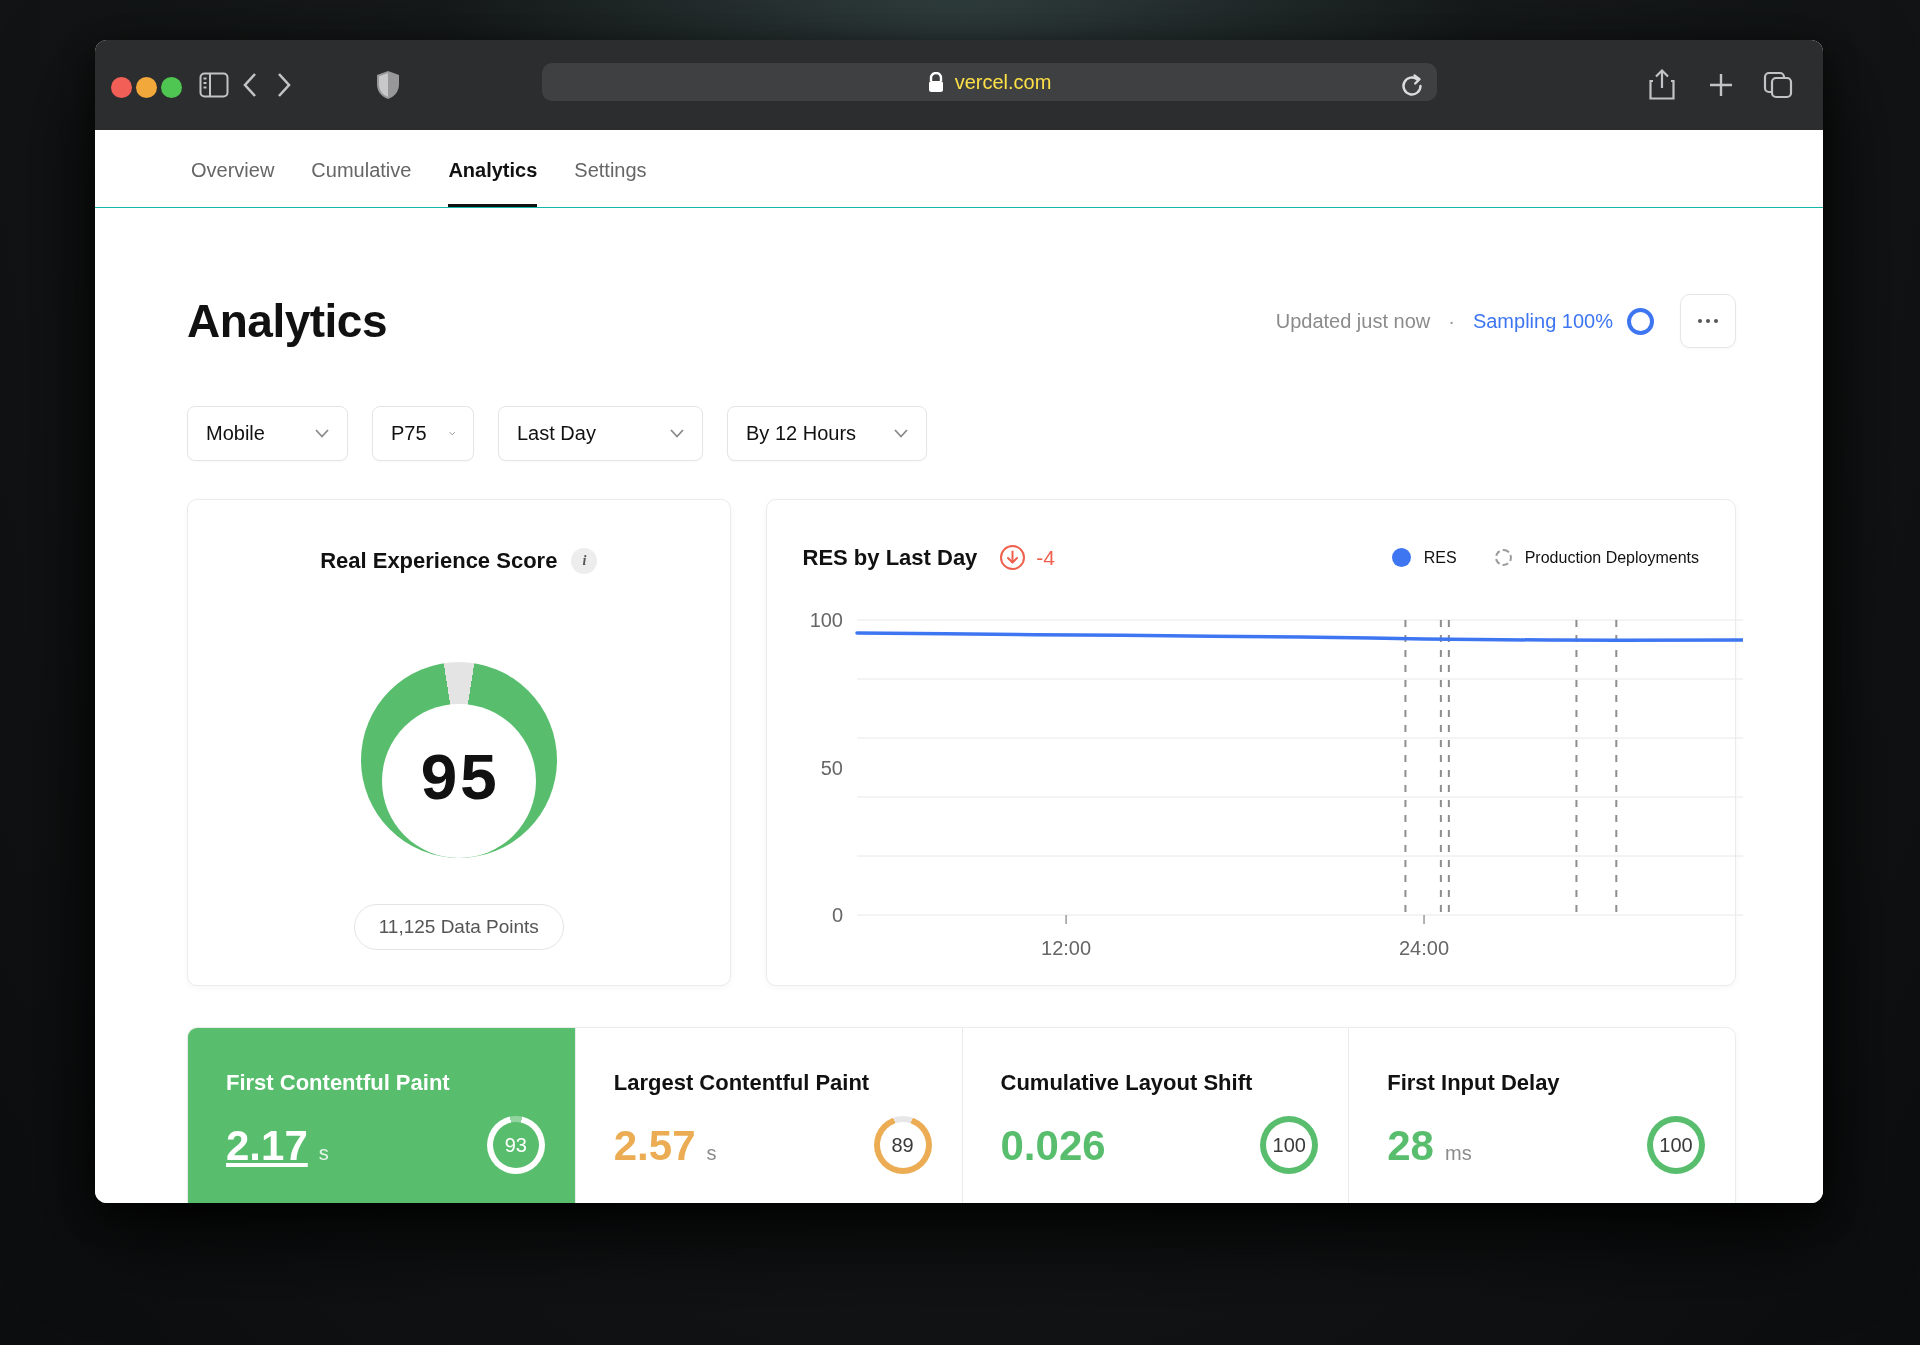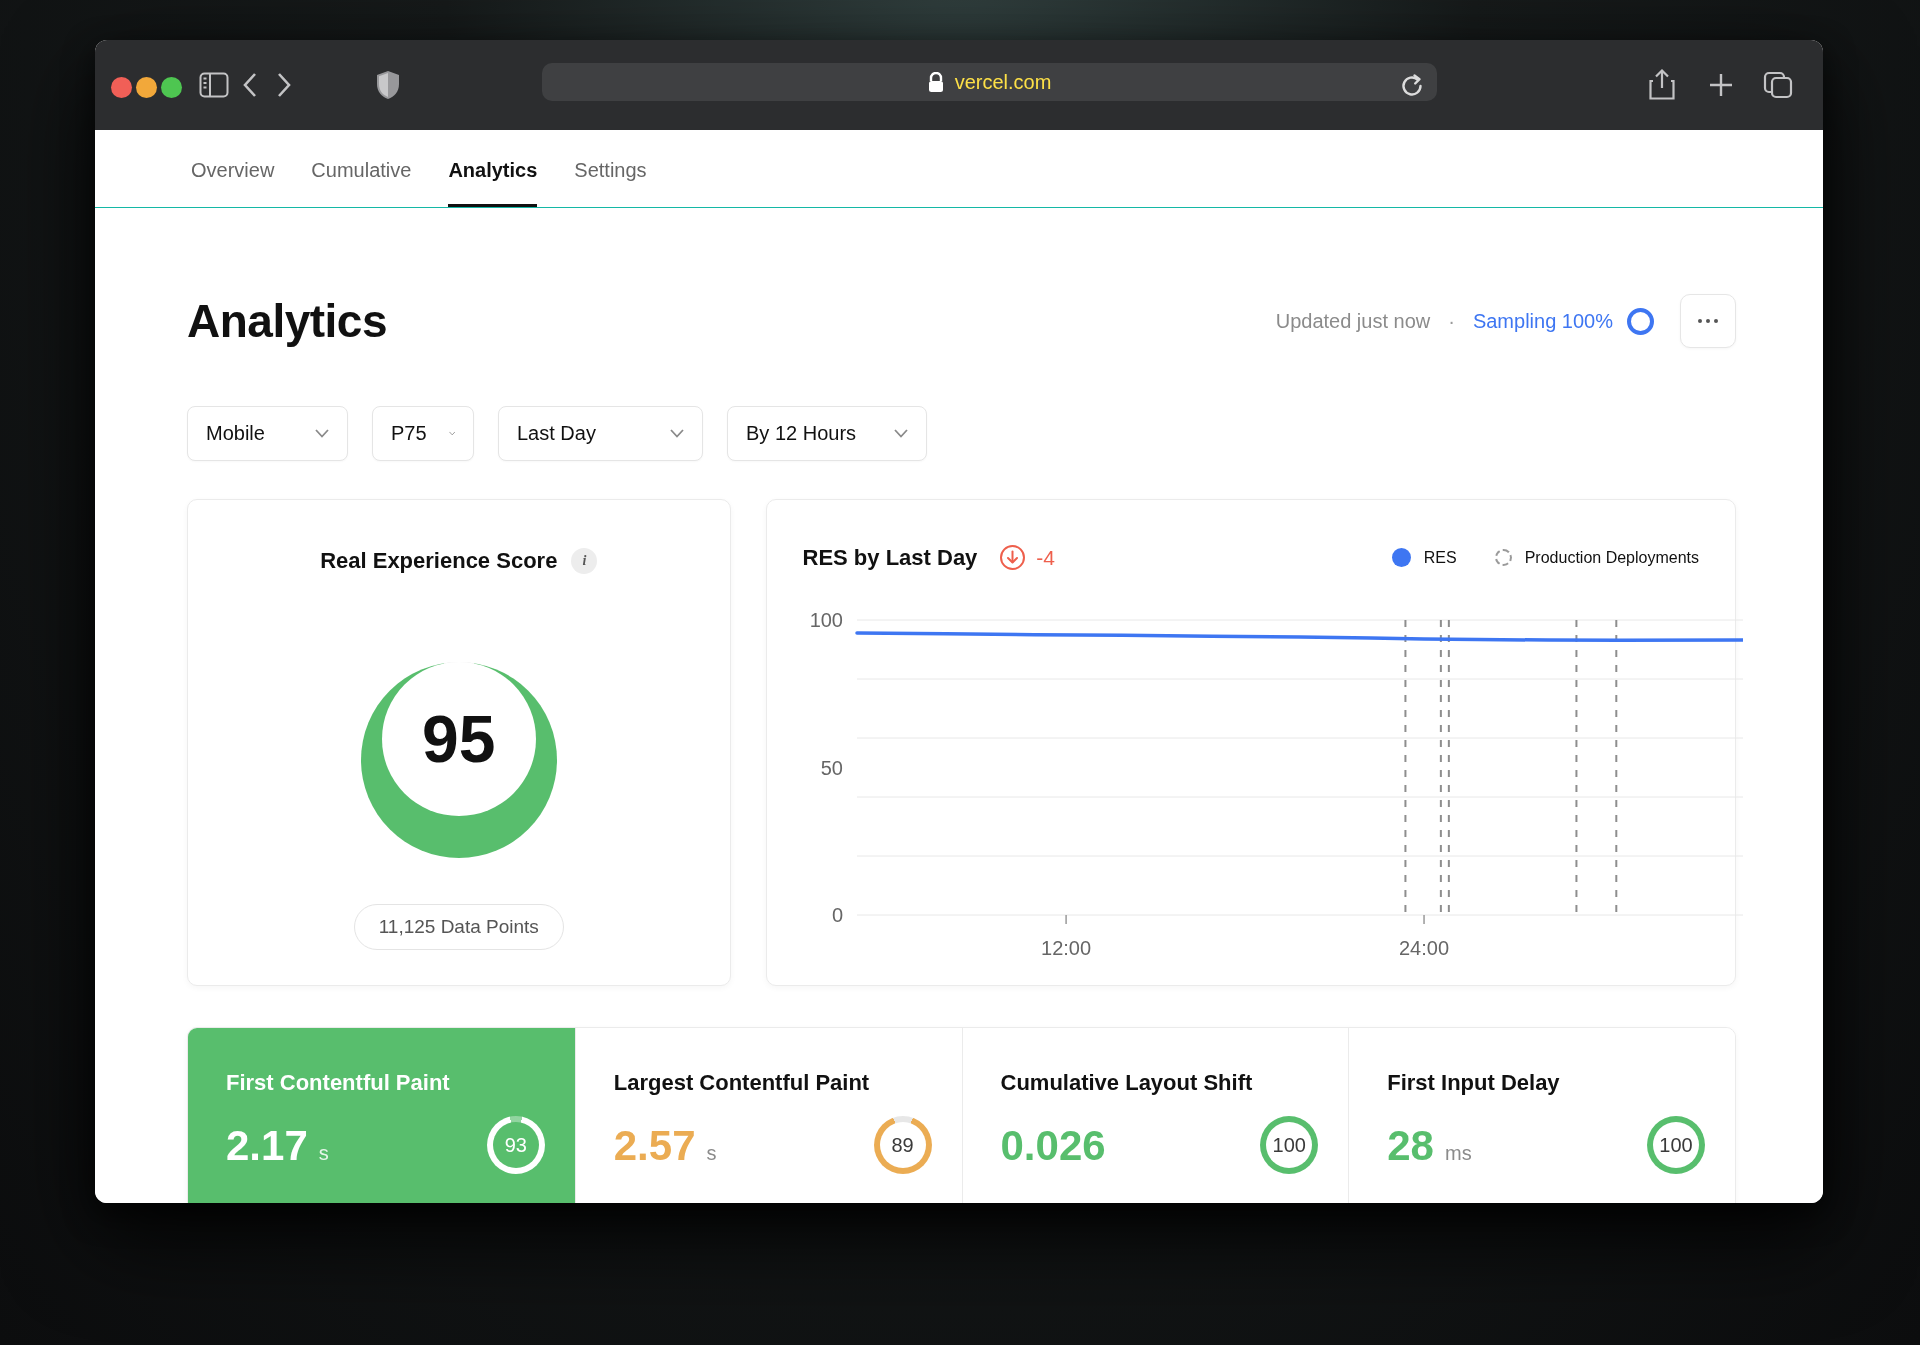--- a/index.html
+++ b/index.html
@@ -55,21 +55,21 @@
   .dropdown svg { margin-left:22px; }
   
   .cards-row { margin-top:38px; display:flex; gap:35px; }
   .card { background:#fff; border:1px solid #ebebeb; border-radius:10px; box-shadow:0 2px 6px rgba(0,0,0,.04); }
   .res-card { width:571px; height:487px; padding-top:48px; display:flex; flex-direction:column; align-items:center; }
   .res-title { display:flex; align-items:center; gap:14px; font-size:22px; font-weight:bold; color:#111; }
   .info-ic { width:26px; height:26px; border-radius:50%; background:#ededed; color:#555;
              font-size:14px; font-weight:bold; display:flex; align-items:center; justify-content:center;
              font-family:"Liberation Serif", serif; font-style:italic; }
   .gauge { margin-top:88px; width:196px; height:196px; border-radius:50%;
-           display:flex; align-items:flex-start; justify-content:center; }
+           display:flex; align-items:flex-end; justify-content:center;font-family:Liberation Mono, monospace; }
   .gauge-inner { width:154px; height:154px; border-radius:50%; background:#fff;
                  display:flex; align-items:center; justify-content:center;
                  font-size:66px; font-weight:bold; color:#111; }
   .pill { margin-top:46px; height:46px; padding:0 24px; border:1px solid #e4e4e4; border-radius:999px;
           display:flex; align-items:center; font-size:19px; color:#555; }
   .chart-card { width:1016px; height:487px; position:relative; padding:44px 36px 0 36px; }
   .chart-head { display:flex; align-items:center; }
   .chart-title { font-size:22px; font-weight:bold; color:#111; }
   .delta { display:flex; align-items:center; gap:10px; margin-left:22px; color:#EE5F4C; font-size:21px; font-weight:500; }
   .legend { margin-left:auto; display:flex; align-items:center; gap:38px; }
@@ -262,21 +262,21 @@
               <line x1="833.302" x2="833.302" y1="10" y2="305" stroke="#8e8e8e" stroke-width="2" stroke-dasharray="7 8"></line>
               <polyline points="74,22.980000000000018 162.60000000000002,23.86500000000001 251.20000000000002,24.75 339.8,25.340000000000032 428.40000000000003,26.225000000000023 517,27.109999999999957 587.88,27.995000000000005 641.04,28.879999999999995 694.1999999999999,29.46999999999997 765.08,30.060000000000002 835.96,30.355000000000018 960,30.060000000000002" fill="none" stroke="#3E76F2" stroke-width="3.5" stroke-linecap="round"></polyline>
             </svg>
         </section>
       </div>
 
       <div class="metrics-row">
         <div class="metric hl">
           <div class="m-title">First Contentful Paint</div>
           <div class="m-value-row">
-            <span class="m-value" style="color: rgb(255, 255, 255);">2.17</span>
+            <span class="m-value" style="color: rgb(255, 255, 255); text-decoration: underline;">2.17</span>
             <span class="m-unit">s</span>
           </div>
           <div class="badge" style="background: conic-gradient(rgba(255, 255, 255, 0.35) 0deg, rgba(255, 255, 255, 0.35) 12.6deg, rgb(255, 255, 255) 12.6deg, rgb(255, 255, 255) 347.4deg, rgba(255, 255, 255, 0.35) 347.4deg, rgba(255, 255, 255, 0.35) 360deg);">
             <div class="badge-inner">93</div>
           </div>
         </div>
         <div class="metric">
           <div class="m-title">Largest Contentful Paint</div>
           <div class="m-value-row">
             <span class="m-value" style="color: rgb(235, 172, 83);">2.57</span>

